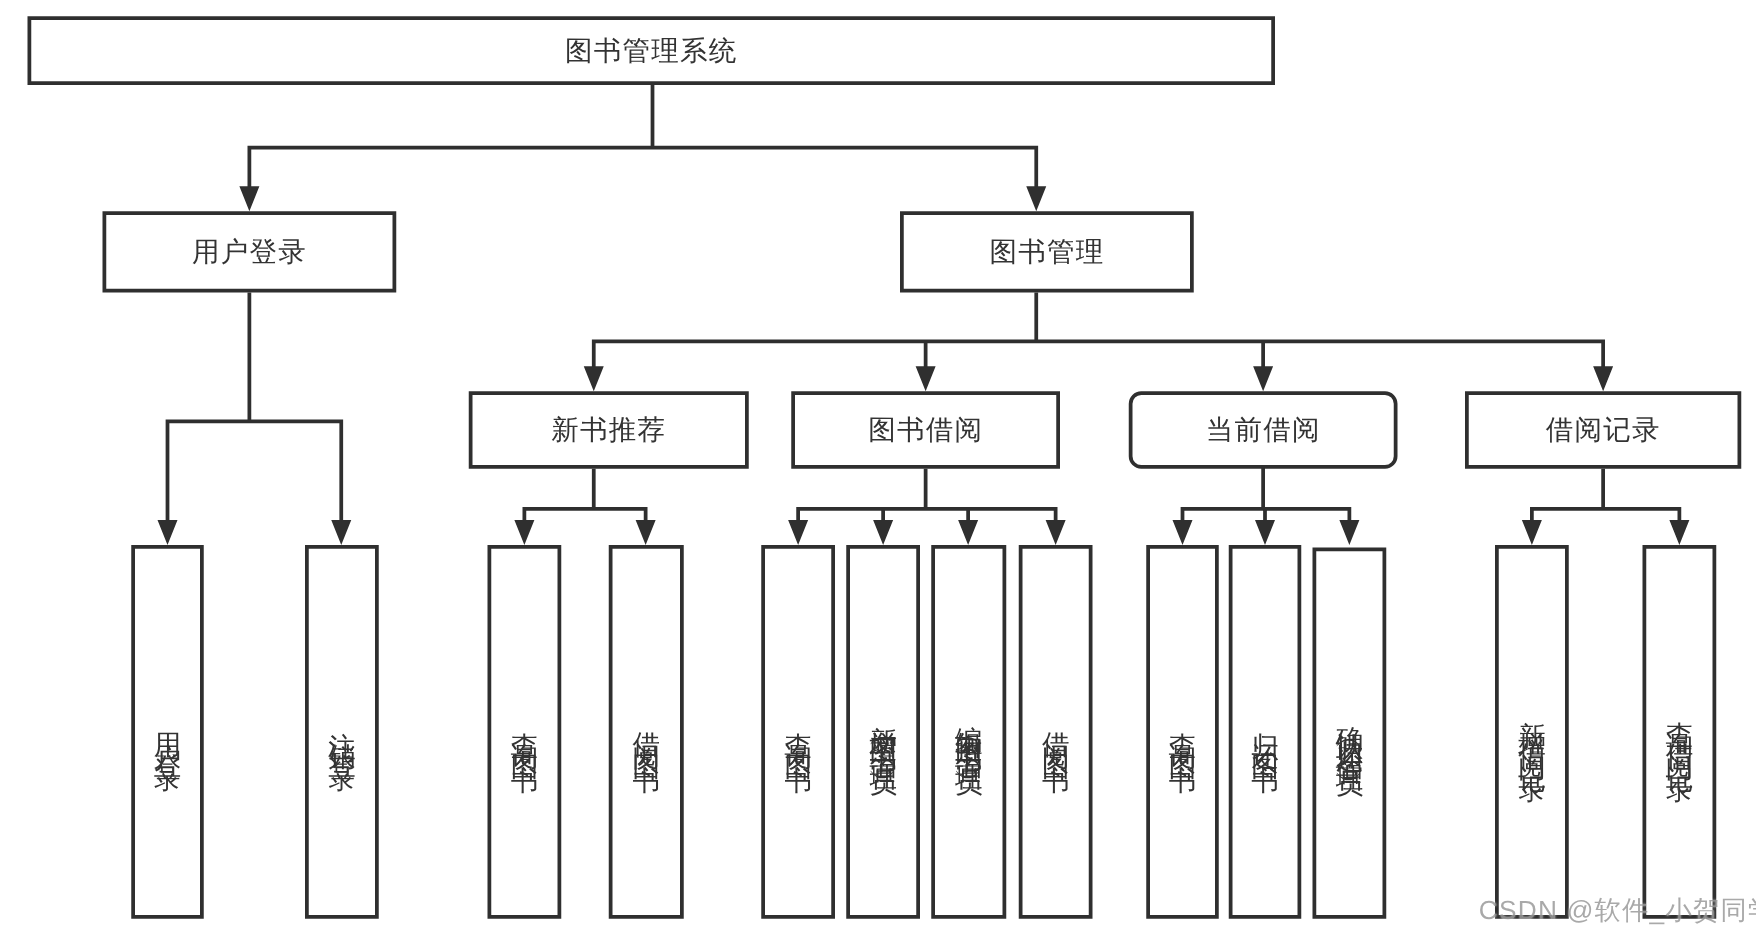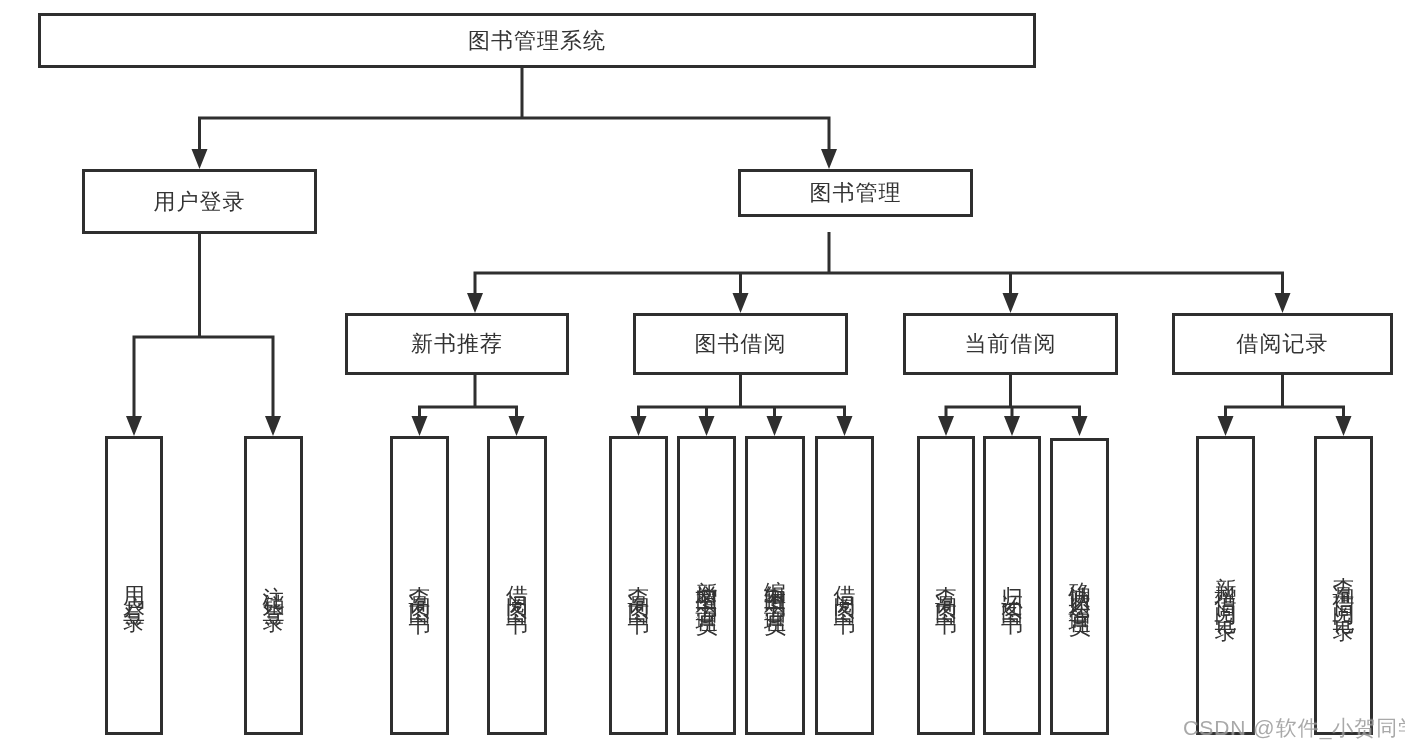--- a/index.html
+++ b/index.html
@@ -115,28 +115,28 @@
       M698.5,416 L714.5,416 L706.5,436 Z
       M766.5,416 L782.5,416 L774.5,436 Z
       M836.5,416 L852.5,416 L844.5,436 Z
       M938,416 L954,416 L946,436 Z
       M1004,416 L1020,416 L1012,436 Z
       M1071.5,416 L1087.5,416 L1079.5,436 Z
       M1217.5,416 L1233.5,416 L1225.5,436 Z
       M1335.5,416 L1351.5,416 L1343.5,436 Z"></path>
   </svg>
 
-  <div class="box" style="left:22px; top:13px; width:998px; height:55px;margin-left:16px;">图书管理系统</div>
+  <div class="box" style="left:22px; top:13px; width:998px; height:55px;">图书管理系统</div>
 
   <div class="box" style="left:82px; top:169px; width:235px; height:65px;">用户登录</div>
-  <div class="box" style="left:738px; top:169px; width:235px; height:48px;">图书管理</div>
+  <div class="box" style="left:720px; top:169px; width:235px; height:65px;">图书管理</div>
 
-  <div class="box" style="left:345px; top:313px; width:224px; height:62px;">新书推荐</div>
+  <div class="box" style="left:375px; top:313px; width:224px; height:62px;">新书推荐</div>
   <div class="box" style="left:633px; top:313px; width:215px; height:62px;text-align:right;">图书借阅</div>
-  <div class="box" style="left:903px; top:313px; width:215px; height:62px;">当前借阅</div>
+  <div class="box" style="left:903px; top:313px; width:215px; height:62px;border-radius:10px;">当前借阅</div>
   <div class="box" style="left:1172px; top:313px; width:221px; height:62px;">借阅记录</div>
 
   <div class="box leaf" style="left:105px; top:436px; width:58px; height:299px;">
     <span class="vtext">用户登录</span>
   </div>
   <div class="box leaf" style="left:244px; top:436px; width:59px; height:299px;">
     <span class="vtext">注销登录</span>
   </div>
 
   <div class="box leaf" style="left:390px; top:436px; width:59px; height:299px;">

